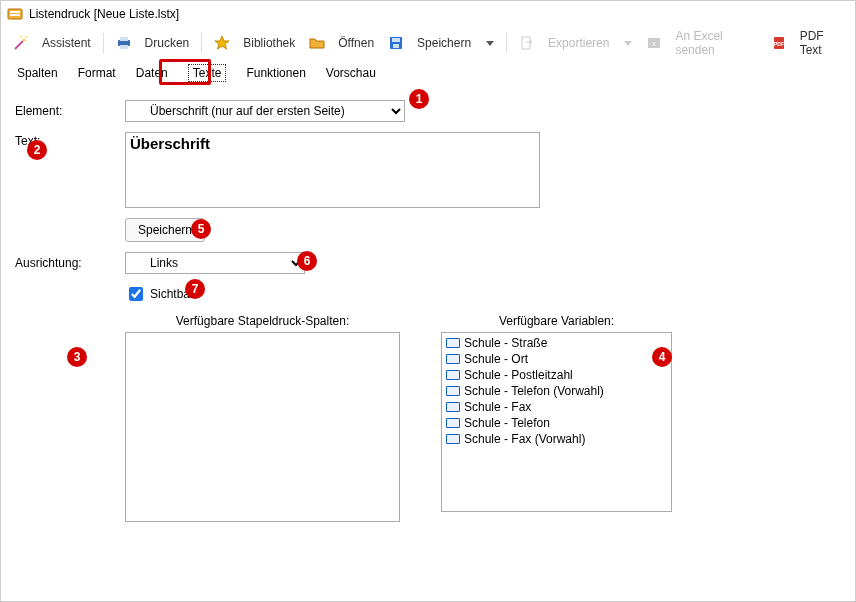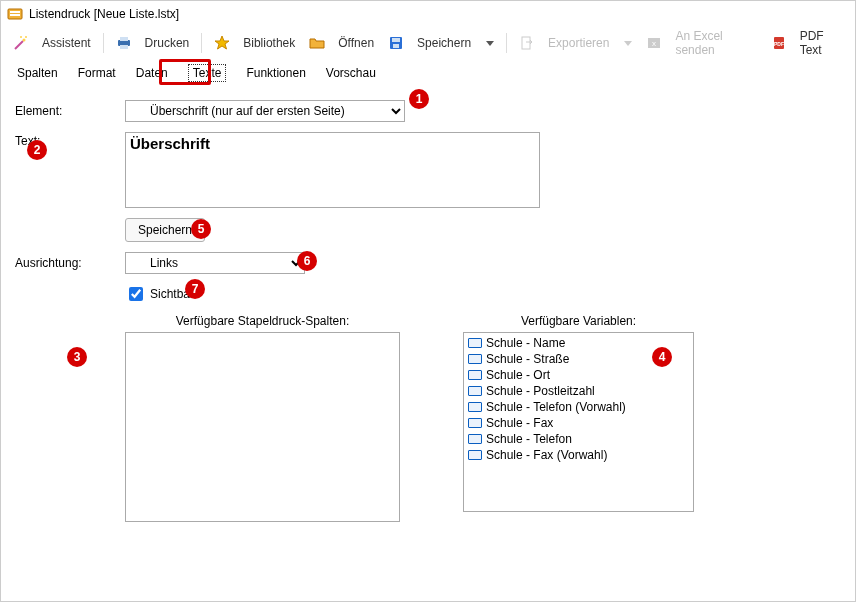--- a/index.html
+++ b/index.html
@@ -322,27 +322,23 @@
     </div>
   </div>
 
   <div class="form-row" style="align-items:flex-start; margin-top:4px;">
     <div class="form-label"></div>
     <div class="lists-row">
       <div class="list-col">
         <div class="list-label">Verfügbare Stapeldruck-Spalten:</div>
         <div class="listbox col1"></div>
       </div>
-      <div class="list-col" style="margin-left:22px;padding-left:41px;">
+      <div class="list-col" style="padding-left:41px;">
         <div class="list-label">Verfügbare Variablen:</div>
         <div class="listbox col2" id="var-listbox">
-            <div class="var-item">
-              <span class="var-icon"></span>
-              <span>Schule - Name</span>
-            </div>
             <div class="var-item">
               <span class="var-icon"></span>
               <span>Schule - Straße</span>
             </div>
             <div class="var-item">
               <span class="var-icon"></span>
               <span>Schule - Ort</span>
             </div>
             <div class="var-item">
               <span class="var-icon"></span>

